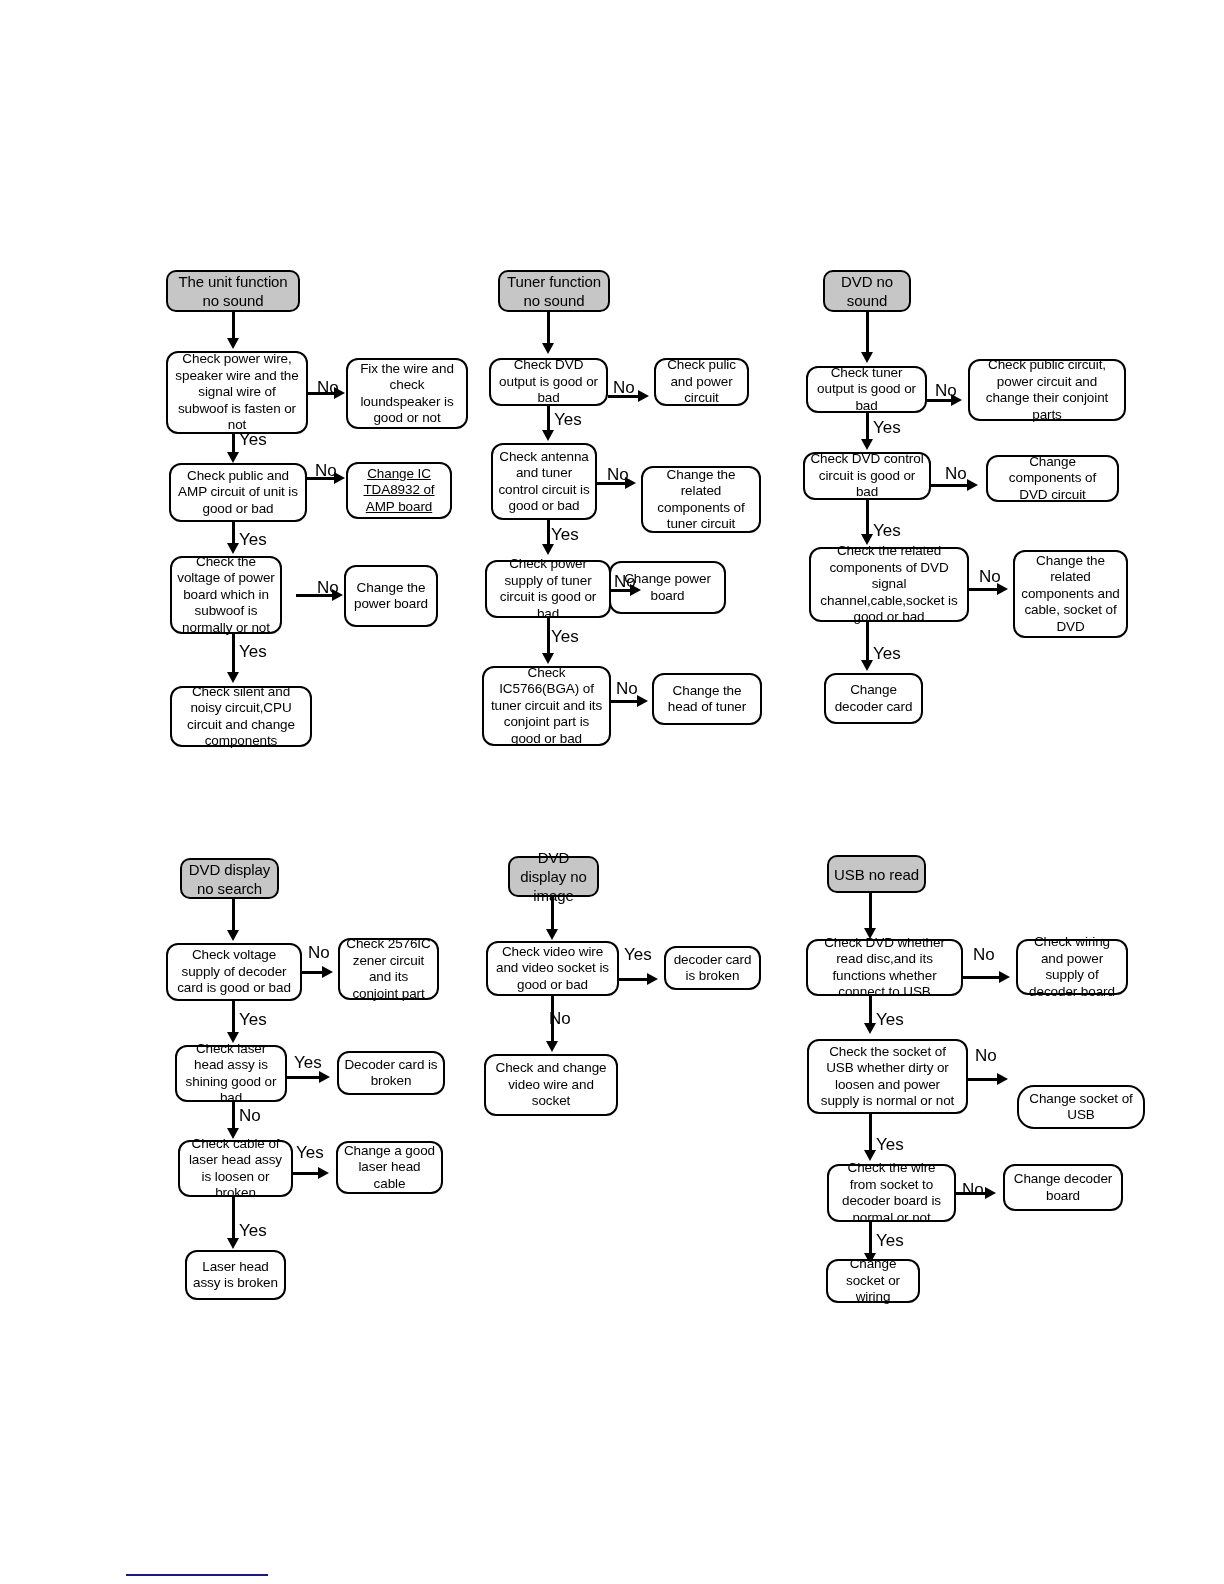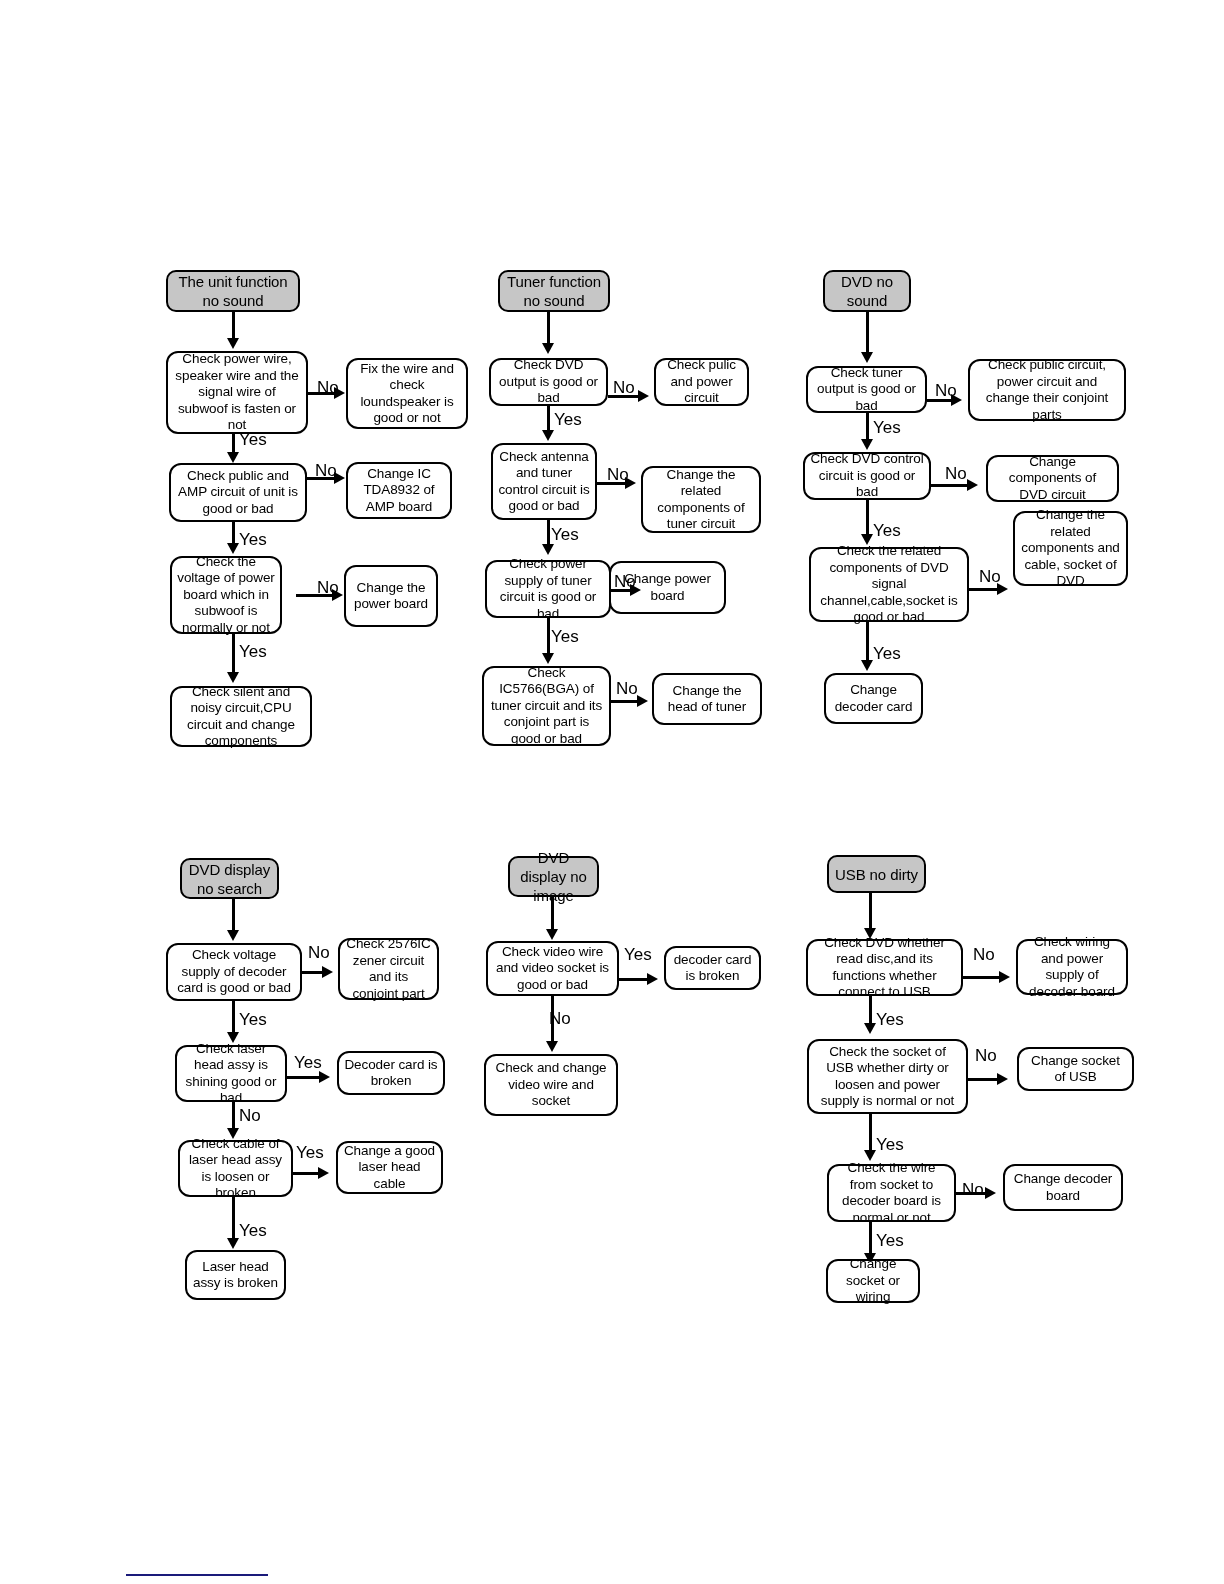--- a/index.html
+++ b/index.html
@@ -84,21 +84,21 @@
   <div class="node" style="left:166px; top:351px; width:142px; height:83px;">Check power wire, speaker wire and the signal wire of subwoof is fasten or not</div>
   <div class="node" style="left:346px; top:358px; width:122px; height:71px;">Fix the wire and check loundspeaker is good or not</div>
   <div class="edge h" style="left:308px; top:392px; width:30px;"></div>
   <div class="arrowright" style="left:334px; top:387px;"></div>
   <div class="elabel" style="left:317px; top:378px;">No</div>
   <div class="edge v" style="left:232px; top:434px; height:22px;"></div>
   <div class="arrowdown" style="left:227px; top:452px;"></div>
   <div class="elabel" style="left:239px; top:430px;">Yes</div>
 
   <div class="node" style="left:169px; top:463px; width:138px; height:59px;">Check public and AMP circuit of unit is good or bad</div>
-  <div class="node" style="left:346px; top:462px; width:106px; height:57px;">Change IC TDA8932 of AMP board</div>
+  <div class="node" style="left:346px; top:462px; width:106px; height:57px;text-decoration:underline;">Change IC TDA8932 of AMP board</div>
   <div class="edge h" style="left:307px; top:477px; width:31px;"></div>
   <div class="arrowright" style="left:334px; top:472px;"></div>
   <div class="elabel" style="left:315px; top:461px;">No</div>
   <div class="edge v" style="left:232px; top:522px; height:23px;"></div>
   <div class="arrowdown" style="left:227px; top:543px;"></div>
   <div class="elabel" style="left:239px; top:530px;">Yes</div>
 
   <div class="node" style="left:170px; top:556px; width:112px; height:78px;">Check the voltage of power board which in subwoof is normally or not</div>
   <div class="node" style="left:344px; top:565px; width:94px; height:62px;">Change  the power board</div>
   <div class="edge h" style="left:296px; top:594px; width:40px;"></div>
@@ -163,21 +163,21 @@
   <div class="node" style="left:803px; top:452px; width:128px; height:48px;">Check DVD control circuit is good or bad</div>
   <div class="node" style="left:986px; top:455px; width:133px; height:47px;">Change  components of DVD circuit</div>
   <div class="edge h" style="left:931px; top:484px; width:38px;"></div>
   <div class="arrowright" style="left:967px; top:479px;"></div>
   <div class="elabel" style="left:945px; top:464px;">No</div>
   <div class="edge v" style="left:866px; top:500px; height:38px;"></div>
   <div class="arrowdown" style="left:861px; top:534px;"></div>
   <div class="elabel" style="left:873px; top:521px;">Yes</div>
 
   <div class="node" style="left:809px; top:547px; width:160px; height:75px;">Check the related components of DVD signal channel,cable,socket is good or bad</div>
-  <div class="node" style="left:1013px; top:511px; width:115px; height:75px;">Change the related components and cable, socket of DVD</div>
+  <div class="node" style="left:1013px; top:550px; width:115px; height:88px;">Change the related components and cable, socket of DVD</div>
   <div class="edge h" style="left:969px; top:588px; width:32px;"></div>
   <div class="arrowright" style="left:997px; top:583px;"></div>
   <div class="elabel" style="left:979px; top:567px;">No</div>
   <div class="edge v" style="left:866px; top:622px; height:42px;"></div>
   <div class="arrowdown" style="left:861px; top:660px;"></div>
   <div class="elabel" style="left:873px; top:644px;">Yes</div>
 
   <div class="node" style="left:824px; top:673px; width:99px; height:51px;">Change decoder card</div>
 
   <div class="node start" style="left:180px; top:858px; width:99px; height:41px;">DVD display no search</div>
@@ -221,35 +221,35 @@
   <div class="node" style="left:664px; top:946px; width:97px; height:44px;">decoder card is broken</div>
   <div class="edge h" style="left:619px; top:978px; width:32px;"></div>
   <div class="arrowright" style="left:647px; top:973px;"></div>
   <div class="elabel" style="left:624px; top:945px;">Yes</div>
   <div class="edge v" style="left:551px; top:996px; height:48px;"></div>
   <div class="arrowdown" style="left:546px; top:1041px;"></div>
   <div class="elabel" style="left:549px; top:1009px;">No</div>
 
   <div class="node" style="left:484px; top:1054px; width:134px; height:62px;">Check and change video wire and socket</div>
 
-  <div class="node start" style="left:827px; top:855px; width:99px; height:38px;">USB no dirty</div>
+  <div class="node start" style="left:827px; top:855px; width:99px; height:38px;">USB no read</div>
   <div class="edge v" style="left:869px; top:893px; height:37px;"></div>
   <div class="arrowdown" style="left:864px; top:928px;"></div>
 
   <div class="node" style="left:806px; top:939px; width:157px; height:57px;">Check DVD whether read disc,and its functions whether connect to USB</div>
   <div class="node" style="left:1016px; top:939px; width:112px; height:56px;">Check wiring and power supply of decoder board</div>
   <div class="edge h" style="left:963px; top:976px; width:38px;"></div>
   <div class="arrowright" style="left:999px; top:971px;"></div>
   <div class="elabel" style="left:973px; top:945px;">No</div>
   <div class="edge v" style="left:869px; top:996px; height:30px;"></div>
   <div class="arrowdown" style="left:864px; top:1023px;"></div>
   <div class="elabel" style="left:876px; top:1010px;">Yes</div>
 
   <div class="node" style="left:807px; top:1039px; width:161px; height:75px;">Check the socket of USB whether dirty or loosen and power supply is normal or not</div>
-  <div class="node" style="left:1017px; top:1047px; width:117px; height:44px;">Change socket of USB</div>
+  <div class="node" style="left:1017px; top:1085px; width:128px; height:44px;border-radius:17px;">Change socket of USB</div>
   <div class="edge h" style="left:968px; top:1078px; width:32px;"></div>
   <div class="arrowright" style="left:997px; top:1073px;"></div>
   <div class="elabel" style="left:975px; top:1046px;">No</div>
   <div class="edge v" style="left:869px; top:1114px; height:38px;"></div>
   <div class="arrowdown" style="left:864px; top:1150px;"></div>
   <div class="elabel" style="left:876px; top:1135px;">Yes</div>
 
   <div class="node" style="left:827px; top:1164px; width:129px; height:58px;">Check the wire from socket to decoder board is normal or not</div>
   <div class="node" style="left:1003px; top:1164px; width:120px; height:47px;">Change decoder board</div>
   <div class="edge h" style="left:956px; top:1192px; width:32px;"></div>

